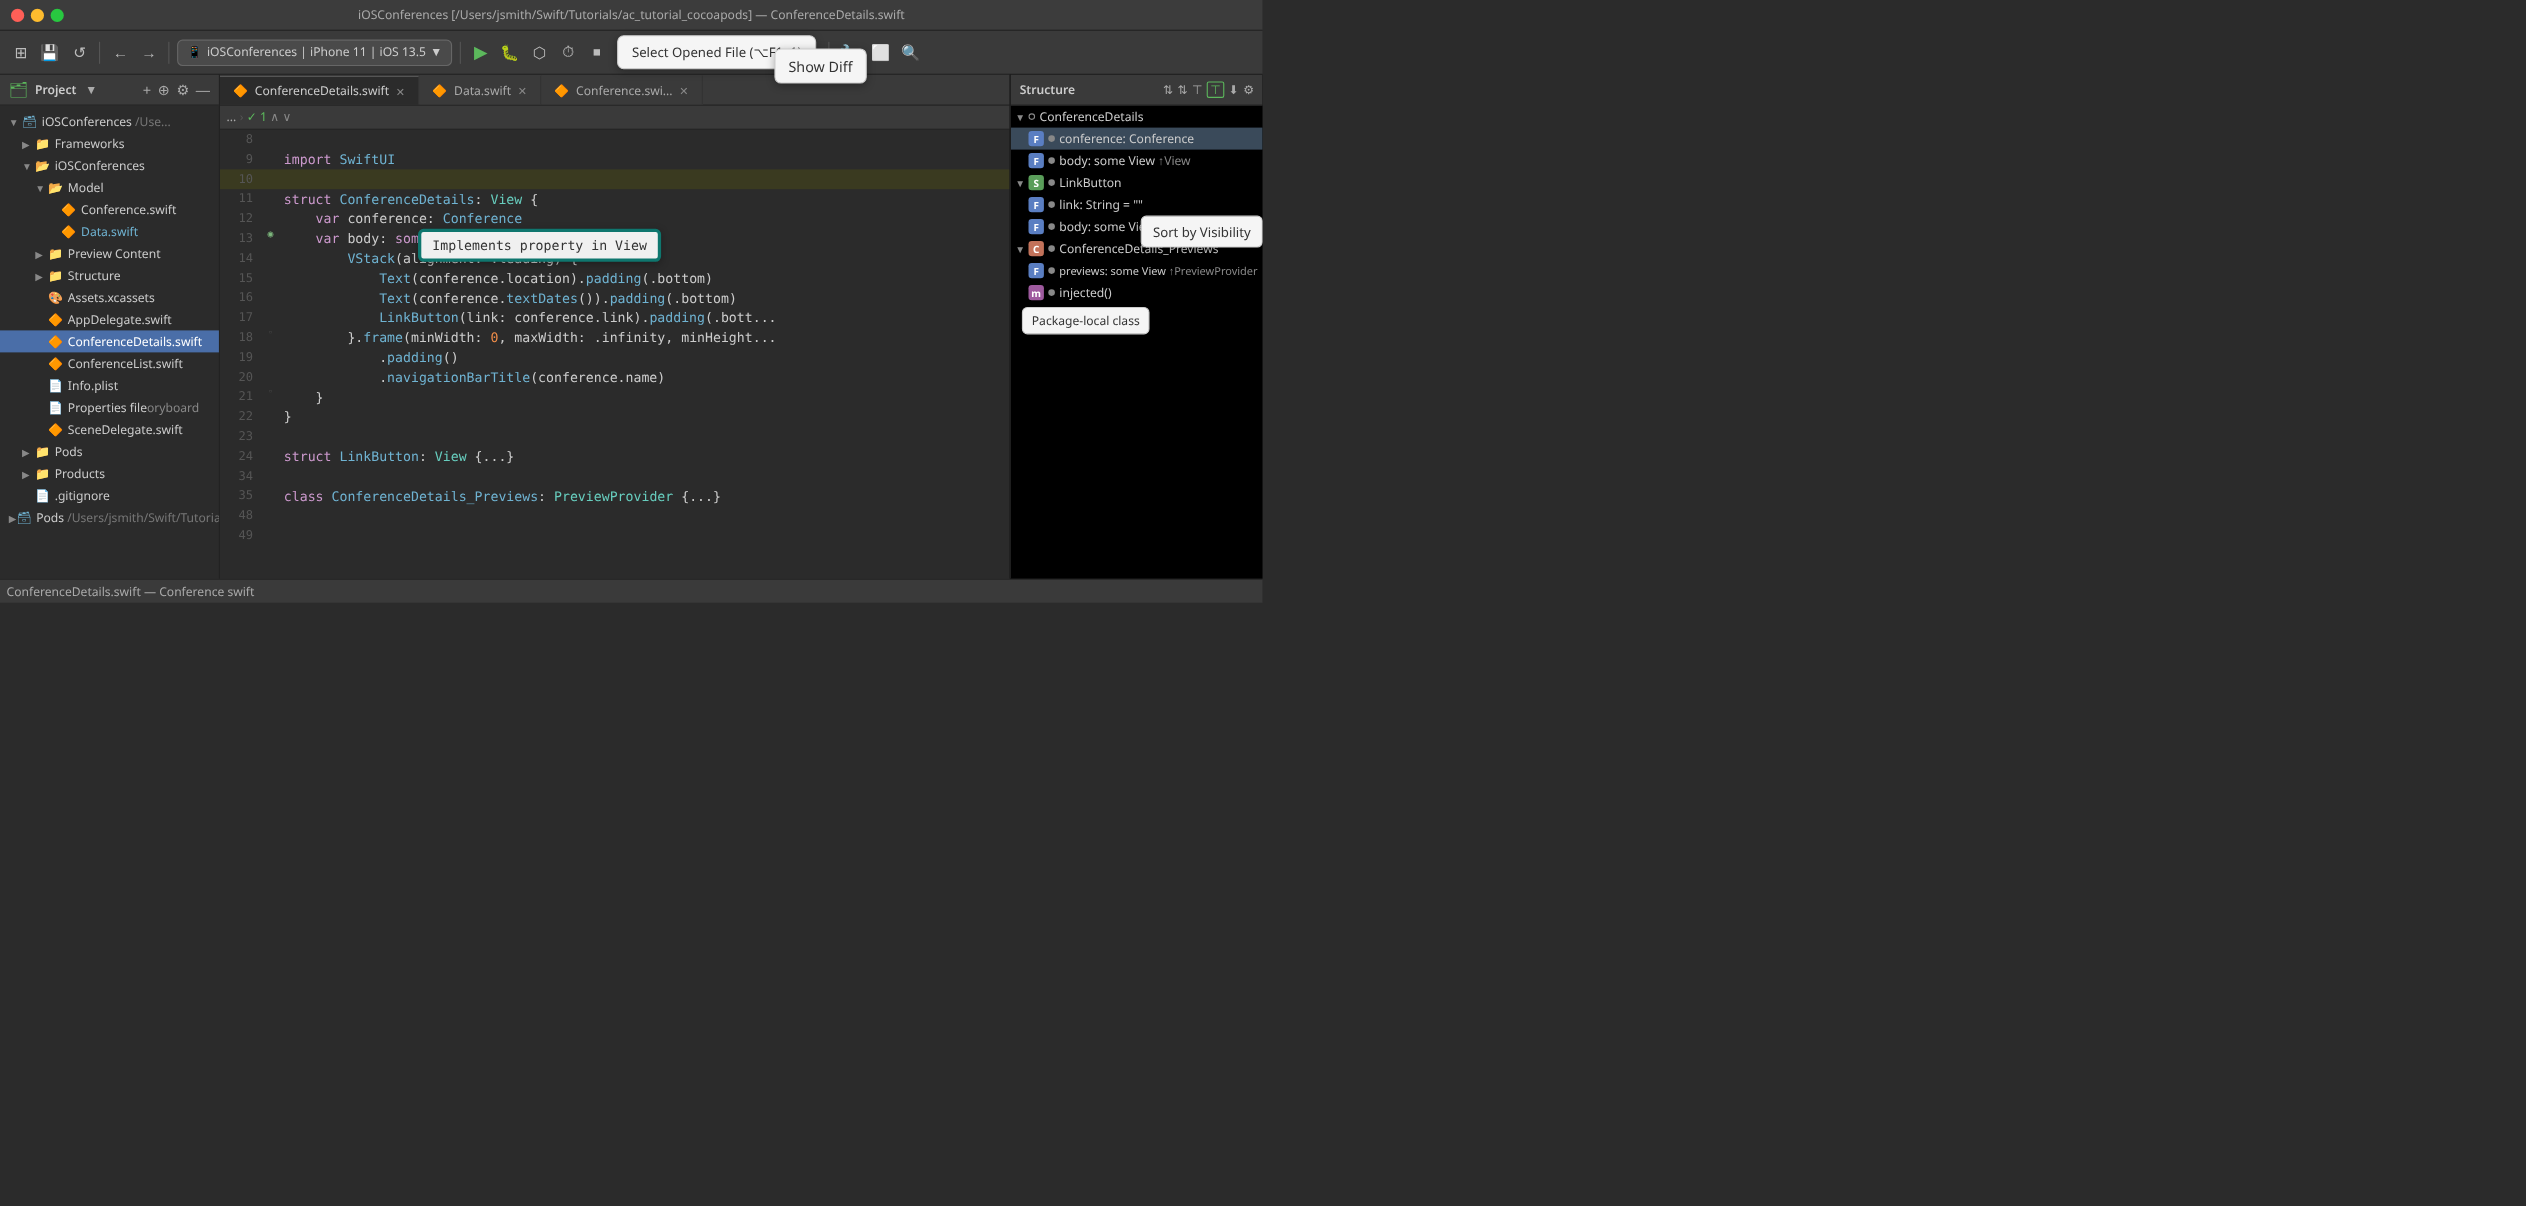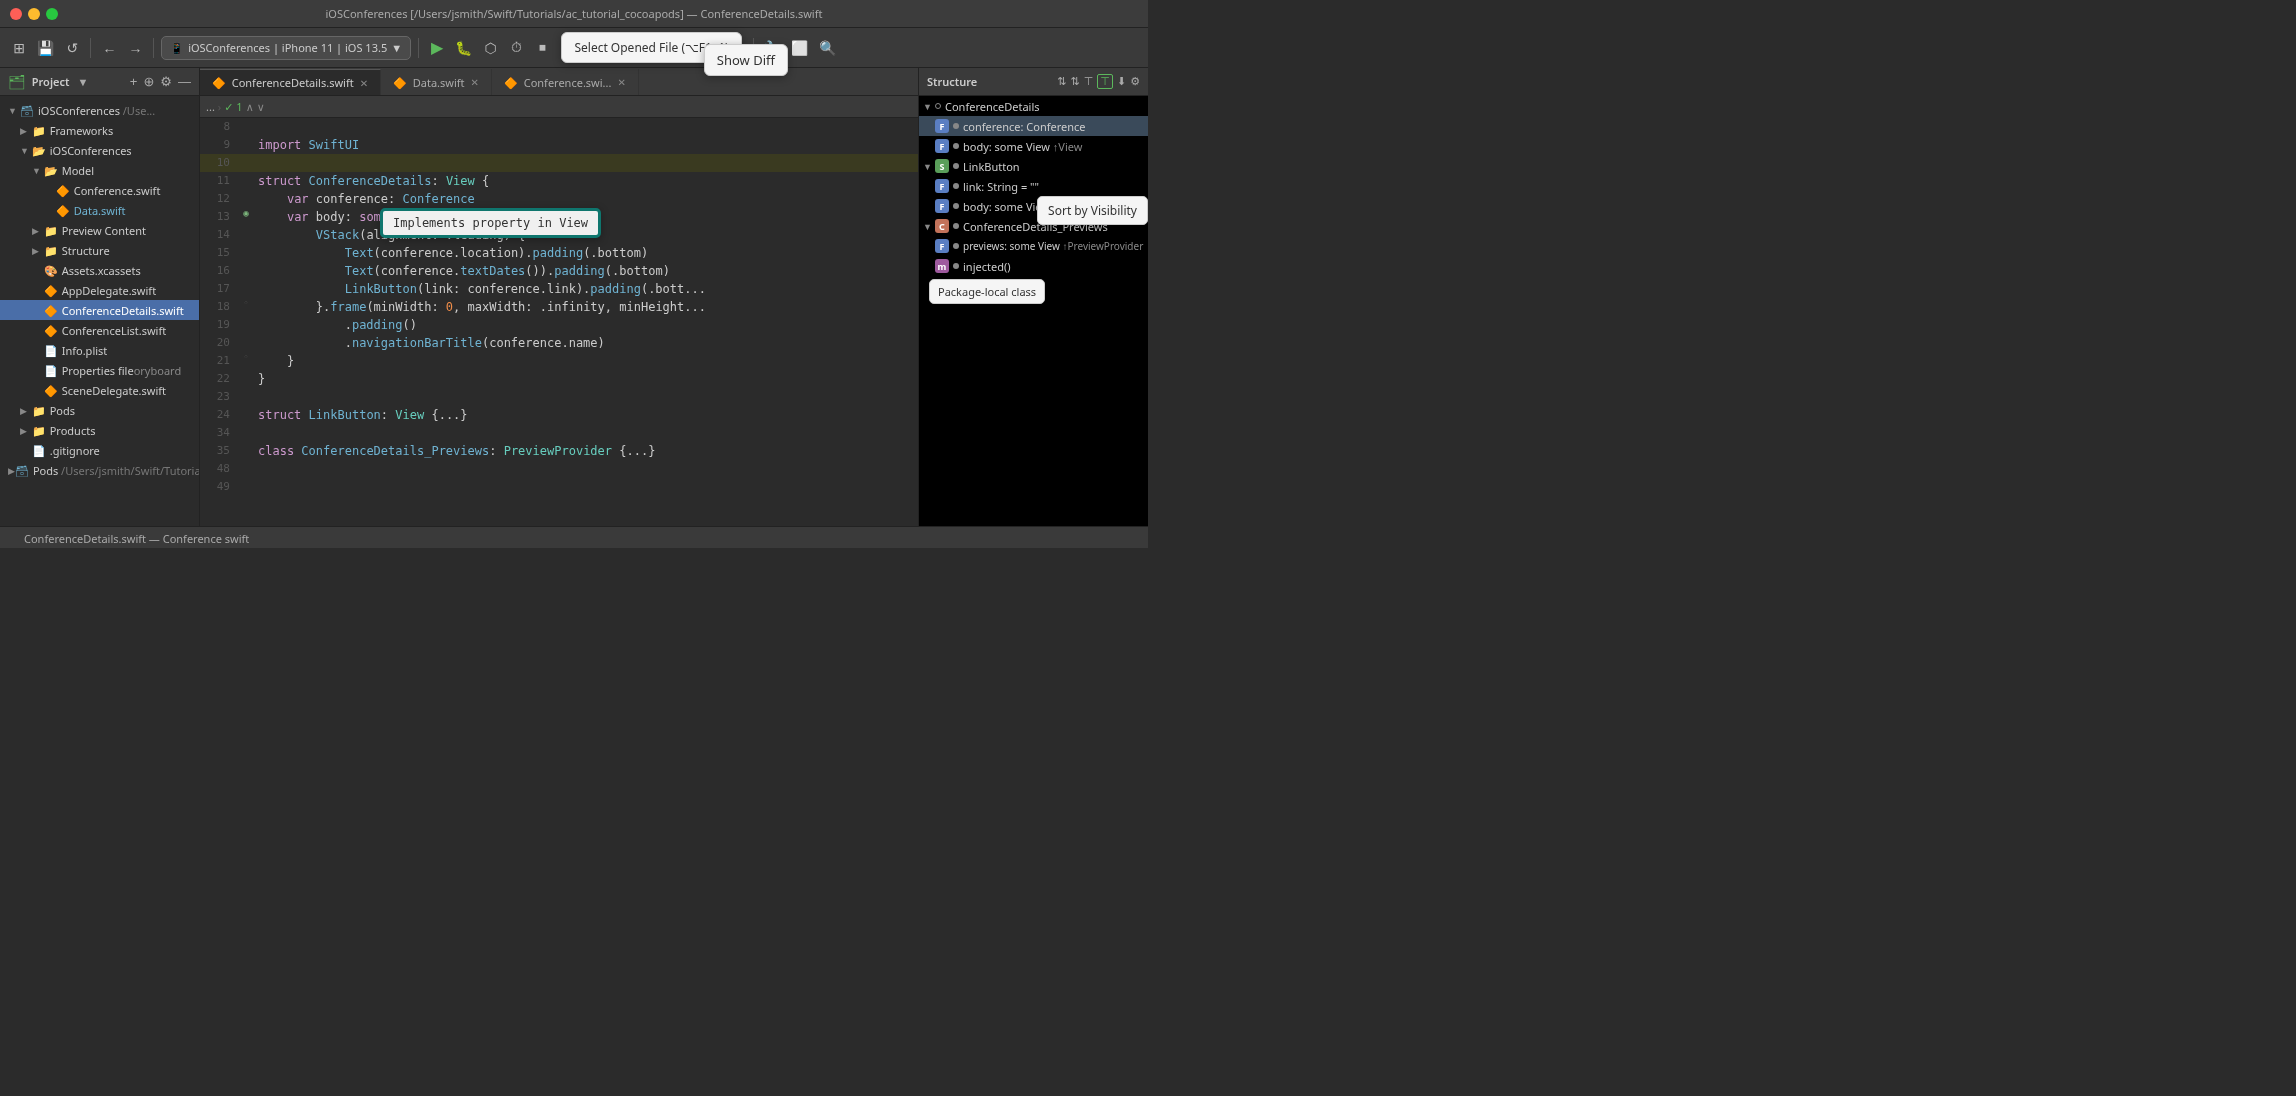--- a/index.html
+++ b/index.html
@@ -369,21 +369,21 @@
       box-shadow: 0 2px 6px rgba(0,0,0,0.2);
       white-space: nowrap;
     }
 
     
     .statusbar {
       height: 24px;
       background: #3a3a3a;
       display: flex;
       align-items: center;
-      padding: 0 24px;
+      padding: 0 6px;
       border-top: 1px solid #222;
       font-size: 11px;
       color: #aaa;
       gap: 8px;
     }
 
     .jump-bar-info {
       height: 22px;
       background: #3a3a3a;
       display: flex;

